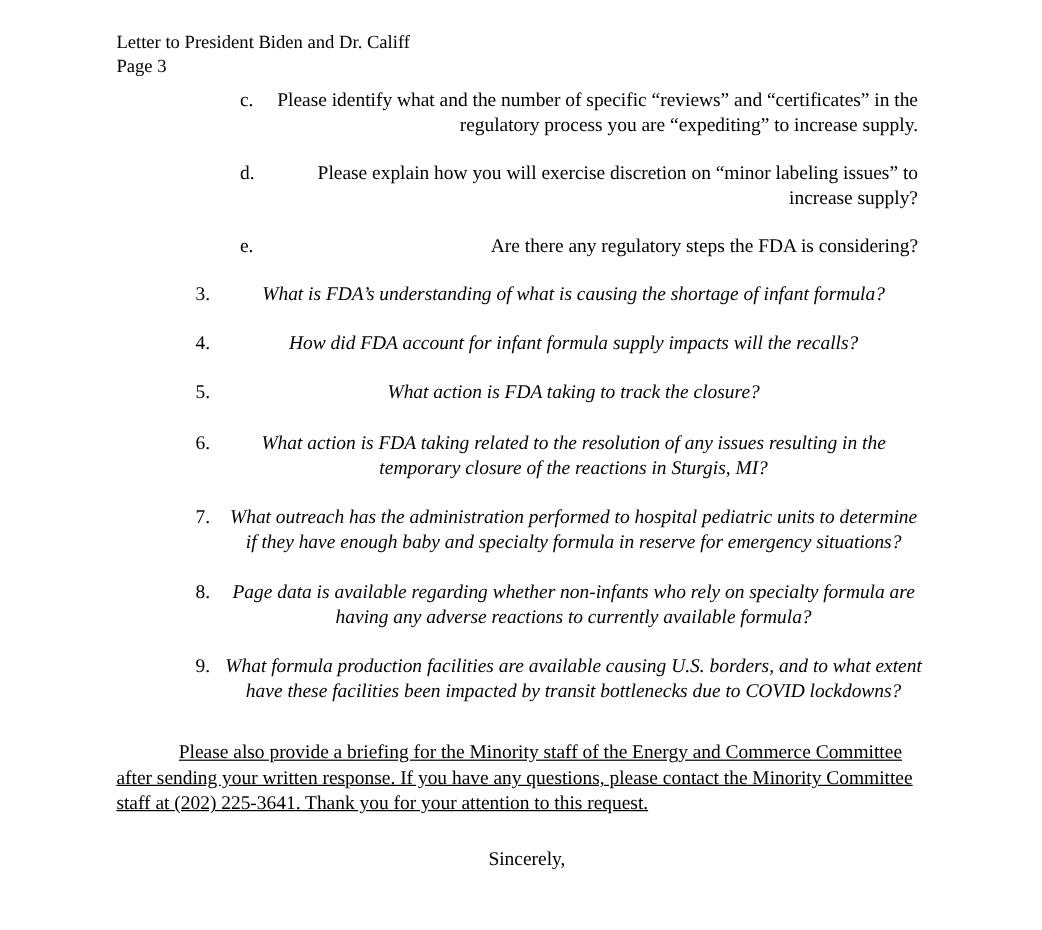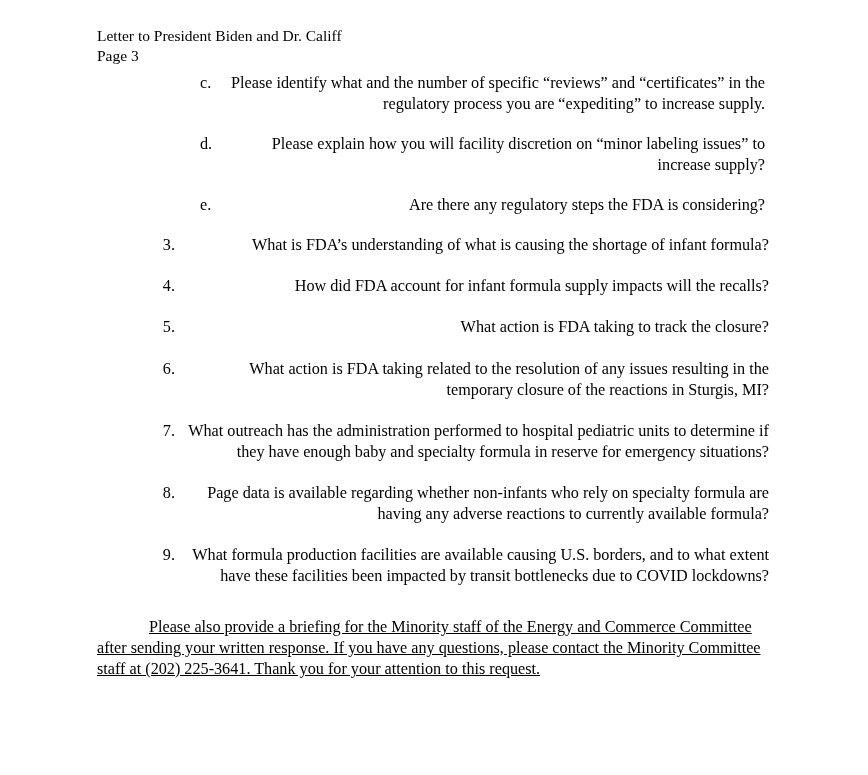--- a/index.html
+++ b/index.html
@@ -64,21 +64,22 @@
   }
   .num-item .marker {
     width: 26px;
     flex: none;
     text-align: right;
     padding-right: 12px;
     box-sizing: content-box;
   }
   .num-item .text {
     flex: 1;
-    text-align: right;
+    text-align: center;
+    font-style: italic;
   }
   .closing {
     margin-top: 30px;
     width: 670px;
     text-indent: 52px;
     text-align: left;
     text-decoration: underline;
   }
   .sincerely {
     margin-top: 26px;
@@ -97,21 +98,21 @@
   </div>
 
   <div class="body-content">
 
     <div class="sub-item">
       <span class="marker">c.</span>
       <span class="text">Please identify what and the number of specific “reviews” and “certificates” in the regulatory process you are “expediting” to increase supply.</span>
     </div>
     <div class="sub-item">
       <span class="marker">d.</span>
-      <span class="text">Please explain how you will facility discretion on “minor labeling issues” to increase supply?</span>
+      <span class="text">Please explain how you will exercise discretion on “minor labeling issues” to increase supply?</span>
     </div>
     <div class="sub-item">
       <span class="marker">e.</span>
       <span class="text">Are there any regulatory steps the FDA is considering?</span>
     </div>
 
     <div class="num-item">
       <span class="marker">3.</span>
       <span class="text">What is FDA’s understanding of what is causing the shortage of infant formula?</span>
     </div>
@@ -134,15 +135,16 @@
     <div class="num-item">
       <span class="marker">8.</span>
       <span class="text">Page data is available regarding whether non-infants who rely on specialty formula are having any adverse reactions to currently available formula?</span>
     </div>
     <div class="num-item">
       <span class="marker">9.</span>
       <span class="text">What formula production facilities are available causing U.S. borders, and to what extent have these facilities been impacted by transit bottlenecks due to COVID lockdowns?</span>
     </div>
 
     <div class="closing">Please also provide a briefing for the Minority staff of the Energy and Commerce Committee after sending your written response.  If you have any questions, please contact the Minority Committee staff at (202) 225-3641.  Thank you for your attention to this request.</div>
+    <div class="sincerely">Sincerely,</div>
 
   </div>
 </div>
 
 </body></html>

